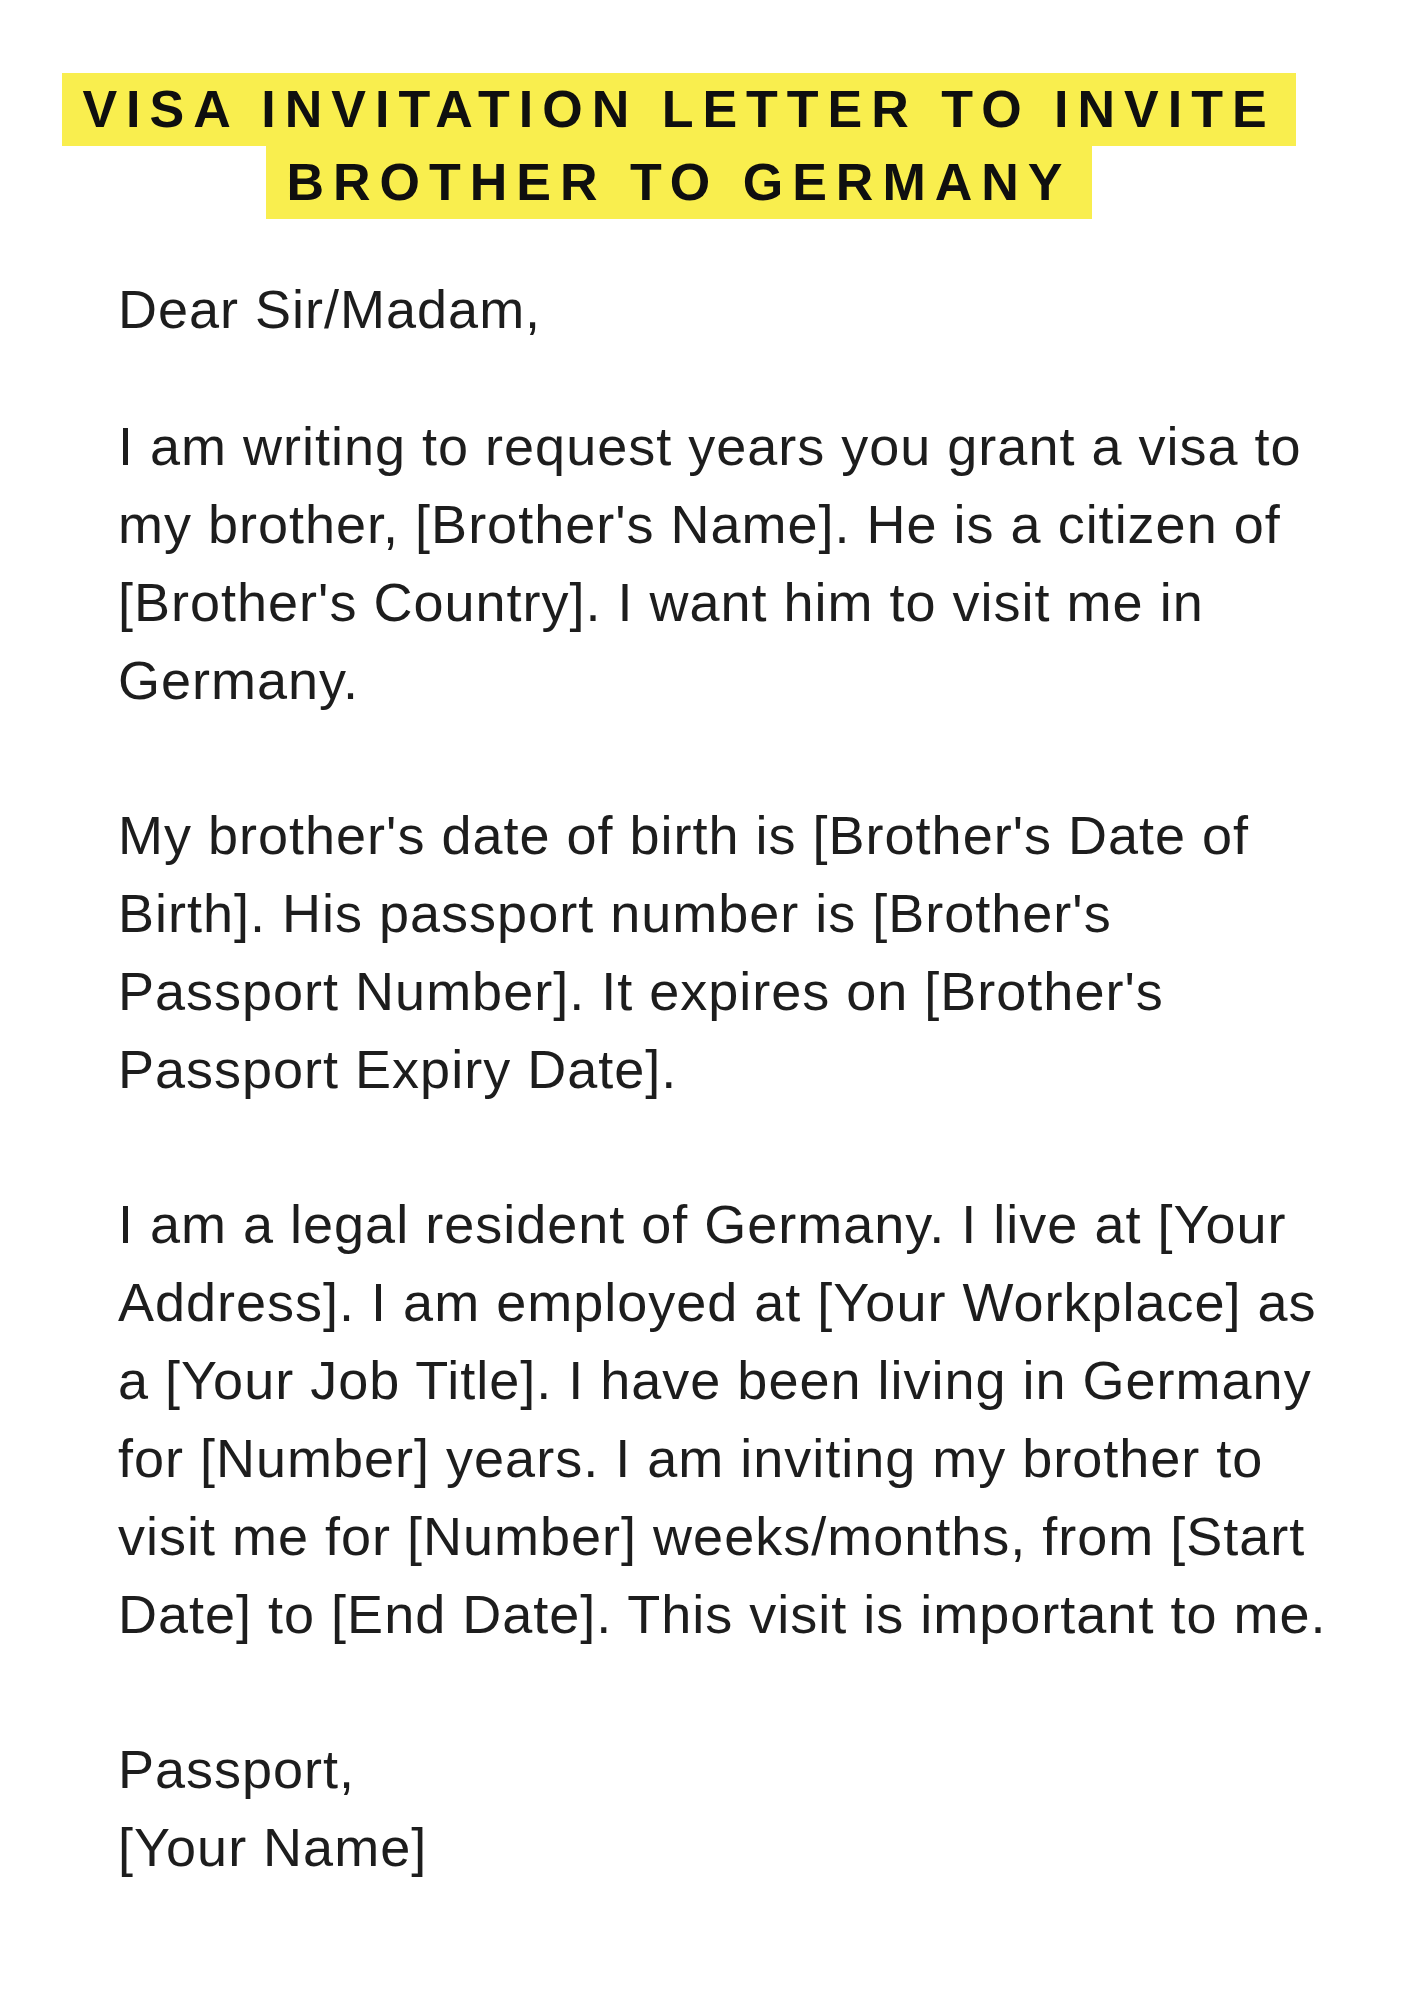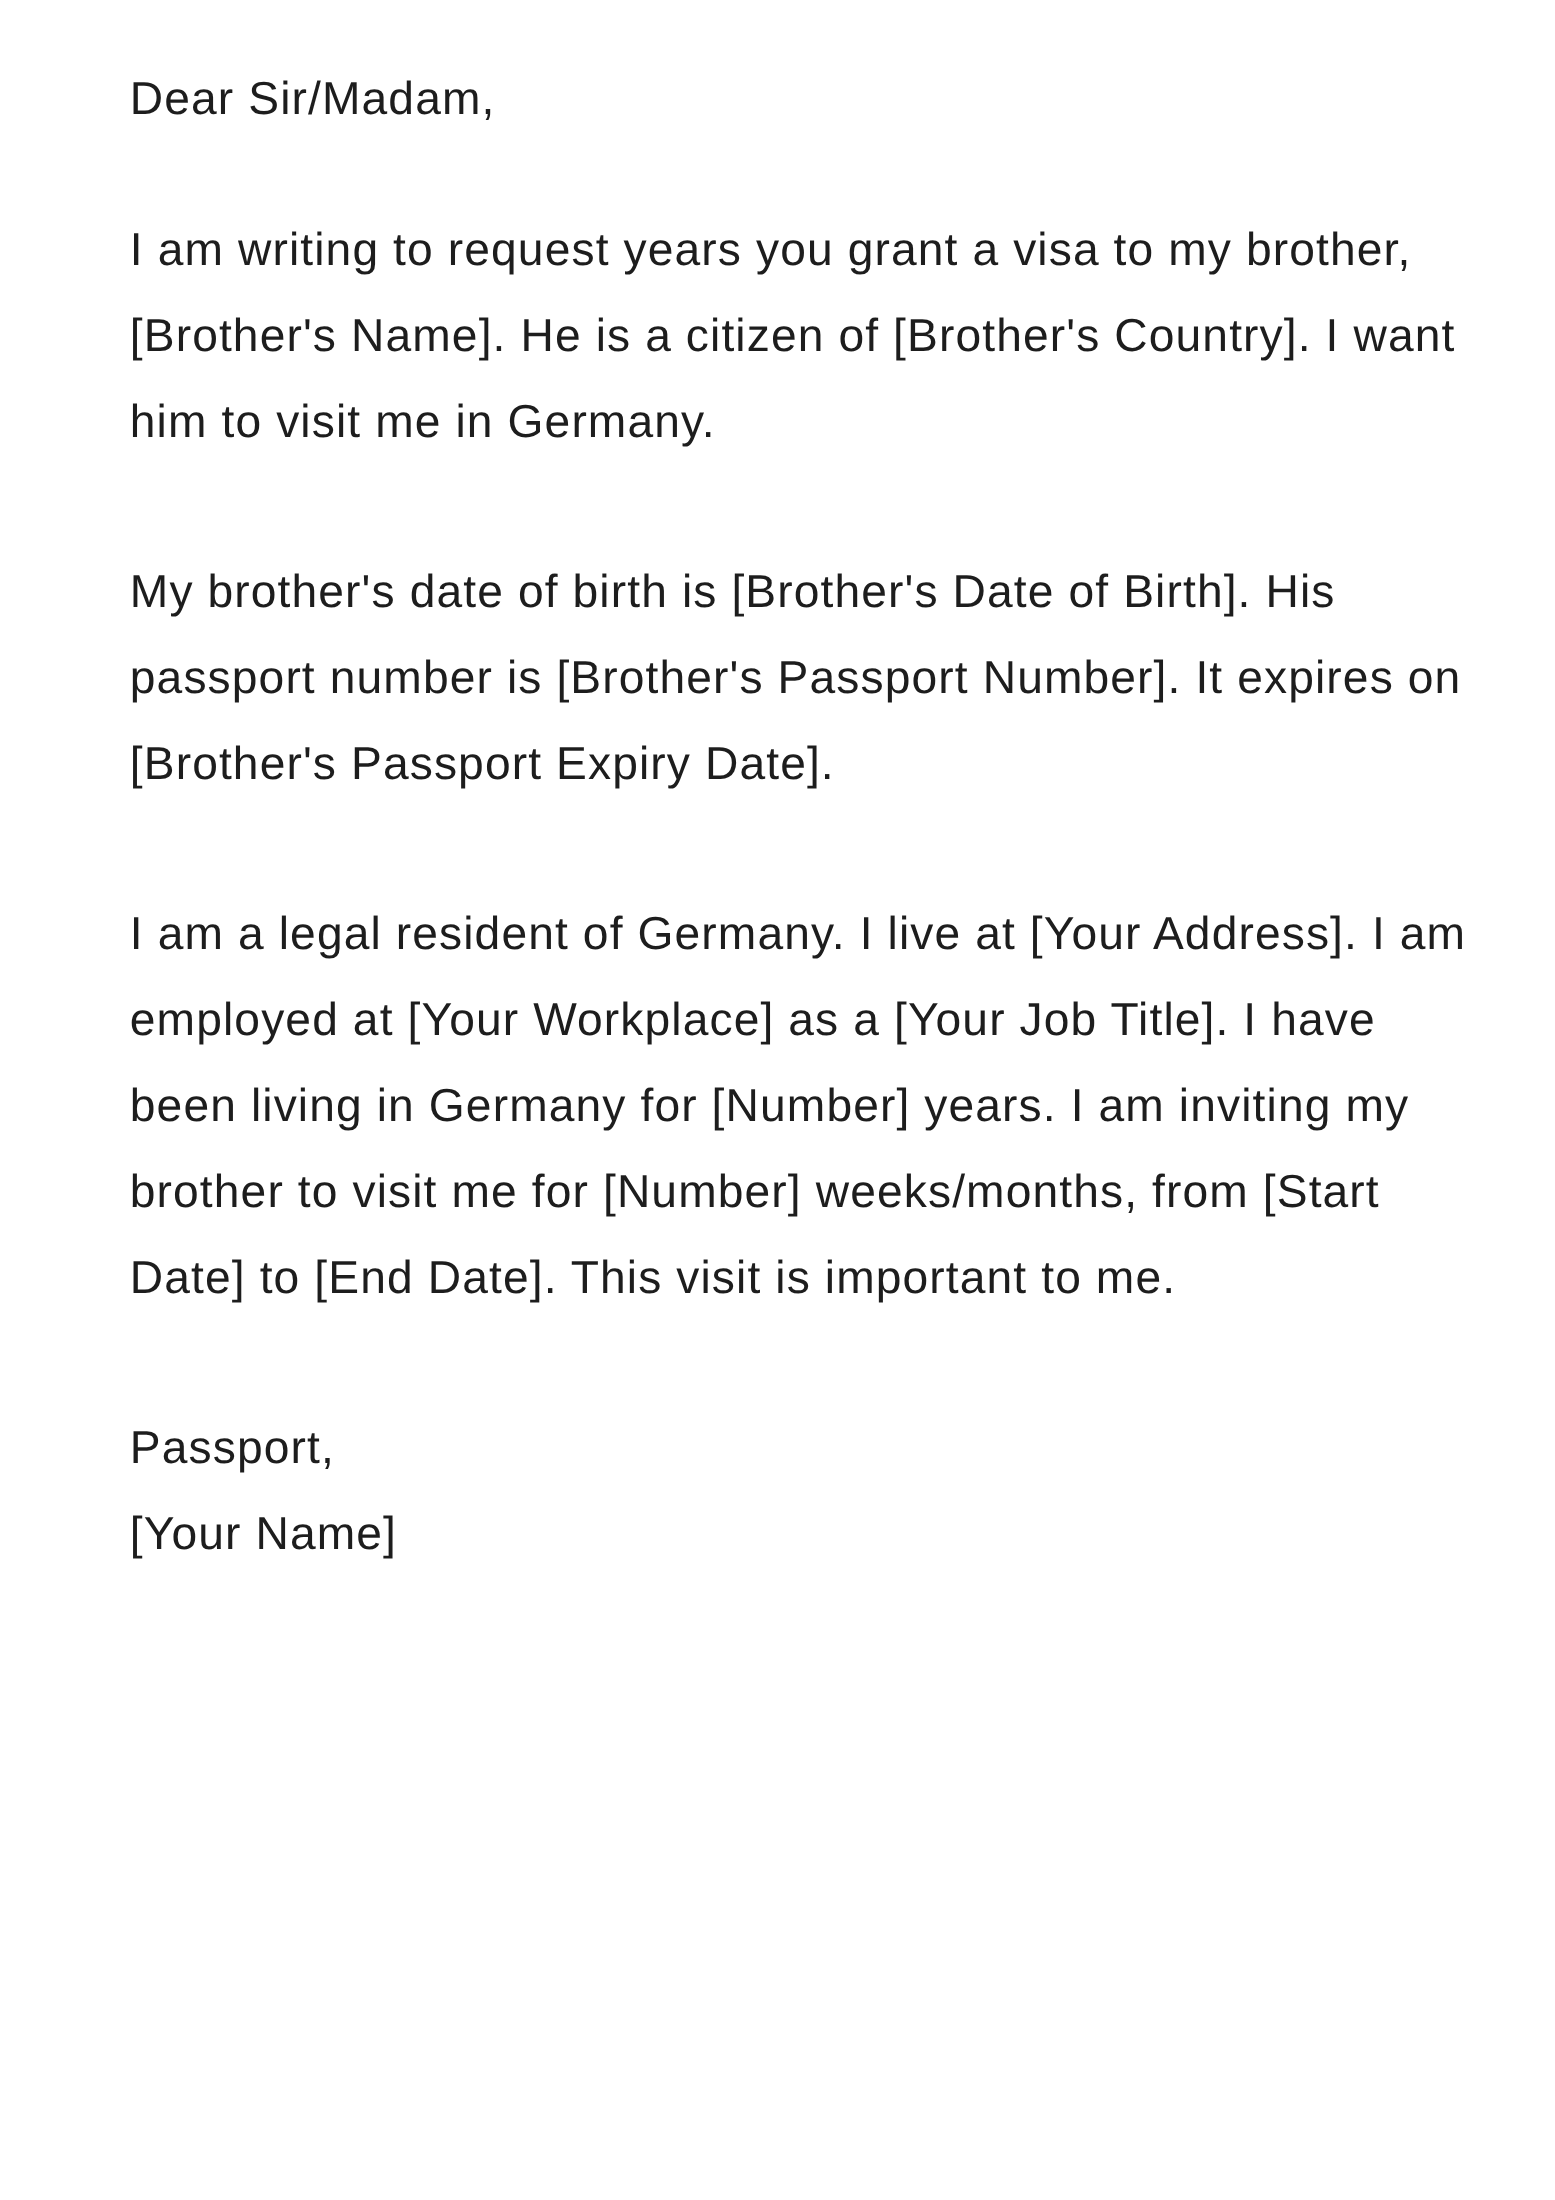--- a/index.html
+++ b/index.html
@@ -38,21 +38,21 @@
     color: var(--title-color, #0f0f0f);
     font-weight: bold;
     font-size: 52px;
     letter-spacing: 9px;
     line-height: 73px;
     padding: 0 20px;
   }
   
   .content {
     margin-top: 51px;
-    font-size: 42px;
+    font-size: 54px;
     line-height: 78px;
     letter-spacing: 1px;
     color: #1d1d1d;
   }
   .content p {
     margin: 0 0 77px 0;
   }
   .content p.salutation {
     margin-bottom: 59px;
   }
@@ -74,20 +74,28 @@
     line-height: 52px;
     color: #262626;
     letter-spacing: 0;
   }
 </style>
 </head>
 <body>
 
 <div class="page">
 
+  <header class="title">
+    <div class="title-line">
+      <span class="hl">VISA INVITATION LETTER TO INVITE</span>
+    </div>
+    <div class="title-line">
+      <span class="hl">BROTHER TO GERMANY</span>
+    </div>
+  </header>
 
   <main class="content">
     <p class="salutation">Dear Sir/Madam,</p>
 
     <p>I am writing to request years you grant a visa to my brother, [Brother's Name]. He is a citizen of [Brother's Country]. I want him to visit me in Germany.</p>
 
     <p>My brother's date of birth is [Brother's Date of Birth]. His passport number is [Brother's Passport Number]. It expires on [Brother's Passport Expiry Date].</p>
 
     <p>I am a legal resident of Germany. I live at [Your Address]. I am employed at [Your Workplace] as a [Your Job Title]. I have been living in Germany for [Number] years. I am inviting my brother to visit me for [Number] weeks/months, from [Start Date] to [End Date]. This visit is important to me.</p>
 

